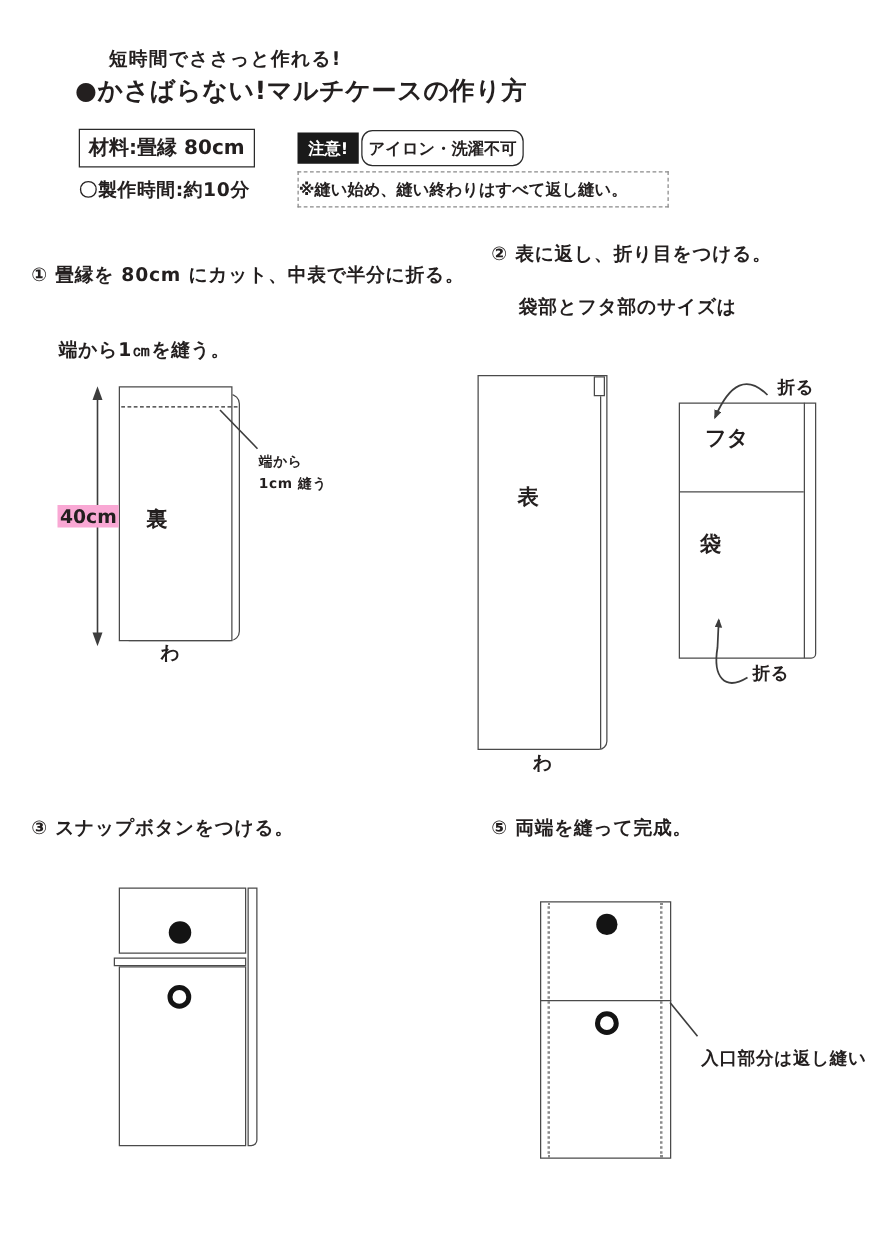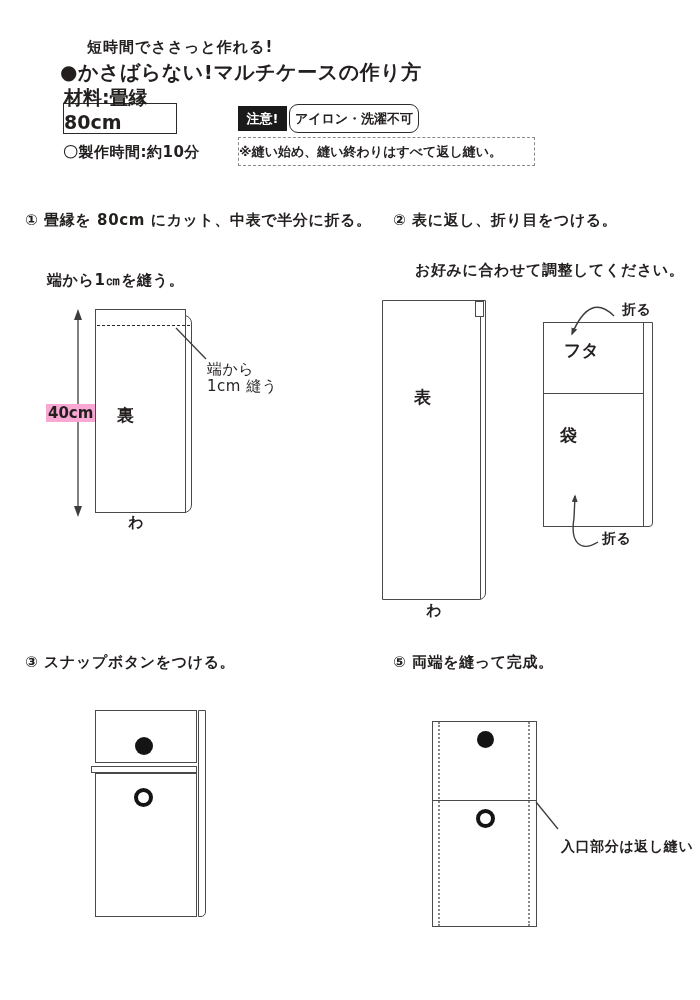--- a/index.html
+++ b/index.html
@@ -12,23 +12,23 @@
     font-family: "DejaVu Sans", "Liberation Sans", sans-serif;
     color: #231f1f;
     overflow: hidden;
   }
   .abs { position: absolute; }
 
   
   .subtitle { left: 87px; top: 38px; font-size: 15px; font-weight: bold; letter-spacing: 1px; }
   .title { left: 60px; top: 59px; font-size: 20px; font-weight: bold; letter-spacing: 0.5px; }
   .materials-box {
-    left: 63px; top: 103px; width: 114px; height: 31px;
-    border: 1.4px solid #2b2b2b; font-size: 19px; font-weight: bold;
-    display: flex; align-items: flex-end; justify-content: center;
+    left: 63px; top: 103px; width: 141px; height: 31px;
+    border: 1.4px solid #2b2b2b; font-size: 16px; font-weight: bold;
+    display: flex; align-items: center; justify-content: center;
   }
   .caution-badge {
     left: 238px; top: 106px; width: 49px; height: 25px;
     background: #1a1a1a; color: #ffffff; font-size: 13px; font-weight: bold;
     display: flex; align-items: center; justify-content: center;
   }
   .caution-note {
     left: 289px; top: 104px; width: 130px; height: 29px;
     border: 1.6px solid #2b2b2b; border-radius: 9px;
     font-size: 13px; font-weight: bold;
@@ -43,21 +43,21 @@
     display: flex; align-items: center; justify-content: flex-start;
   }
 
   
   .step-line { font-size: 15px; font-weight: bold; letter-spacing: 0.6px; white-space: nowrap; text-align: center; }
 
   
   .rect { border: 1.3px solid #4a4a4a; background: #ffffff; }
   .label-lg { font-size: 17px; font-weight: bold; text-align: left; }
   .label-md { font-size: 15px; font-weight: bold; text-align: center; }
-  .label-sm { font-size: 15px; font-weight: normal; line-height: 17px; letter-spacing: 0.5px; }
+  .label-sm { font-size: 11px; font-weight: bold; line-height: 17px; letter-spacing: 0.5px; }
   .dim-label { font-size: 15px; font-weight: bold; background: #f9a8d4; padding: 0 2px; }
   .dashed-seam { border-top: 1.8px dashed #2b2b2b; height: 0; }
   .dotted-seam-v { border-left: 2px dotted #8a8a8a; width: 0; }
   .divider-h { border-top: 1.3px solid #4a4a4a; height: 0; }
   .vline { border-left: 1px solid #4a4a4a; width: 0; }
   .snap-stud { background: #141414; border-radius: 50%; }
   .snap-socket { background: #ffffff; border: 4.5px solid #141414; border-radius: 50%; }
   svg.overlay { position: absolute; pointer-events: none; overflow: visible; }
 </style>
 </head>
@@ -76,22 +76,22 @@
     <span>アイロン・洗濯不可</span>
   </div>
   <div class="abs production-time">〇製作時間:約10分</div>
   <div class="abs sewing-note-box">
     <span>※縫い始め、縫い終わりはすべて返し縫い。</span>
   </div>
 
   <div class="abs step-line" style="left:25px; top:211px;">① 畳縁を 80cm にカット、中表で半分に折る。</div>
   <div class="abs step-line" style="left:47px; top:236px;margin-top:35px;">端から1㎝を縫う。</div>
 
-  <div class="abs step-line" style="left:393px; top:211px;">② 表に返し、折り目をつける。</div>
-  <div class="abs step-line" style="left:415px; top:261px;">お好みに合わせて調整してください。</div>
+  <div class="abs step-line" style="left:393px; top:194px;">② 表に返し、折り目をつける。</div>
+  <div class="abs step-line" style="left:415px; top:236px;">袋部とフタ部のサイズは</div>
 
   <div class="abs step-line" style="left:393px; top:653px;">⑤ 両端を縫って完成。</div>
   <div class="abs step-line" style="left:25px; top:653px;">③ スナップボタンをつける。</div>
 
   <div class="abs rect" style="left:103px; top:315px; width:89px; height:198px; border-radius:0 8px 8px 0;"></div>
   <div class="abs rect" style="left:95px; top:309px; width:91px; height:204px;"></div>
   <div class="abs dashed-seam" style="left:97px; top:325px; width:93px;"></div>
 
   <svg class="overlay" style="left:40px; top:300px;" width="280" height="230" viewBox="0 0 280 230">
     <g stroke="#3d3d3d" stroke-width="1.3" fill="#3d3d3d">

